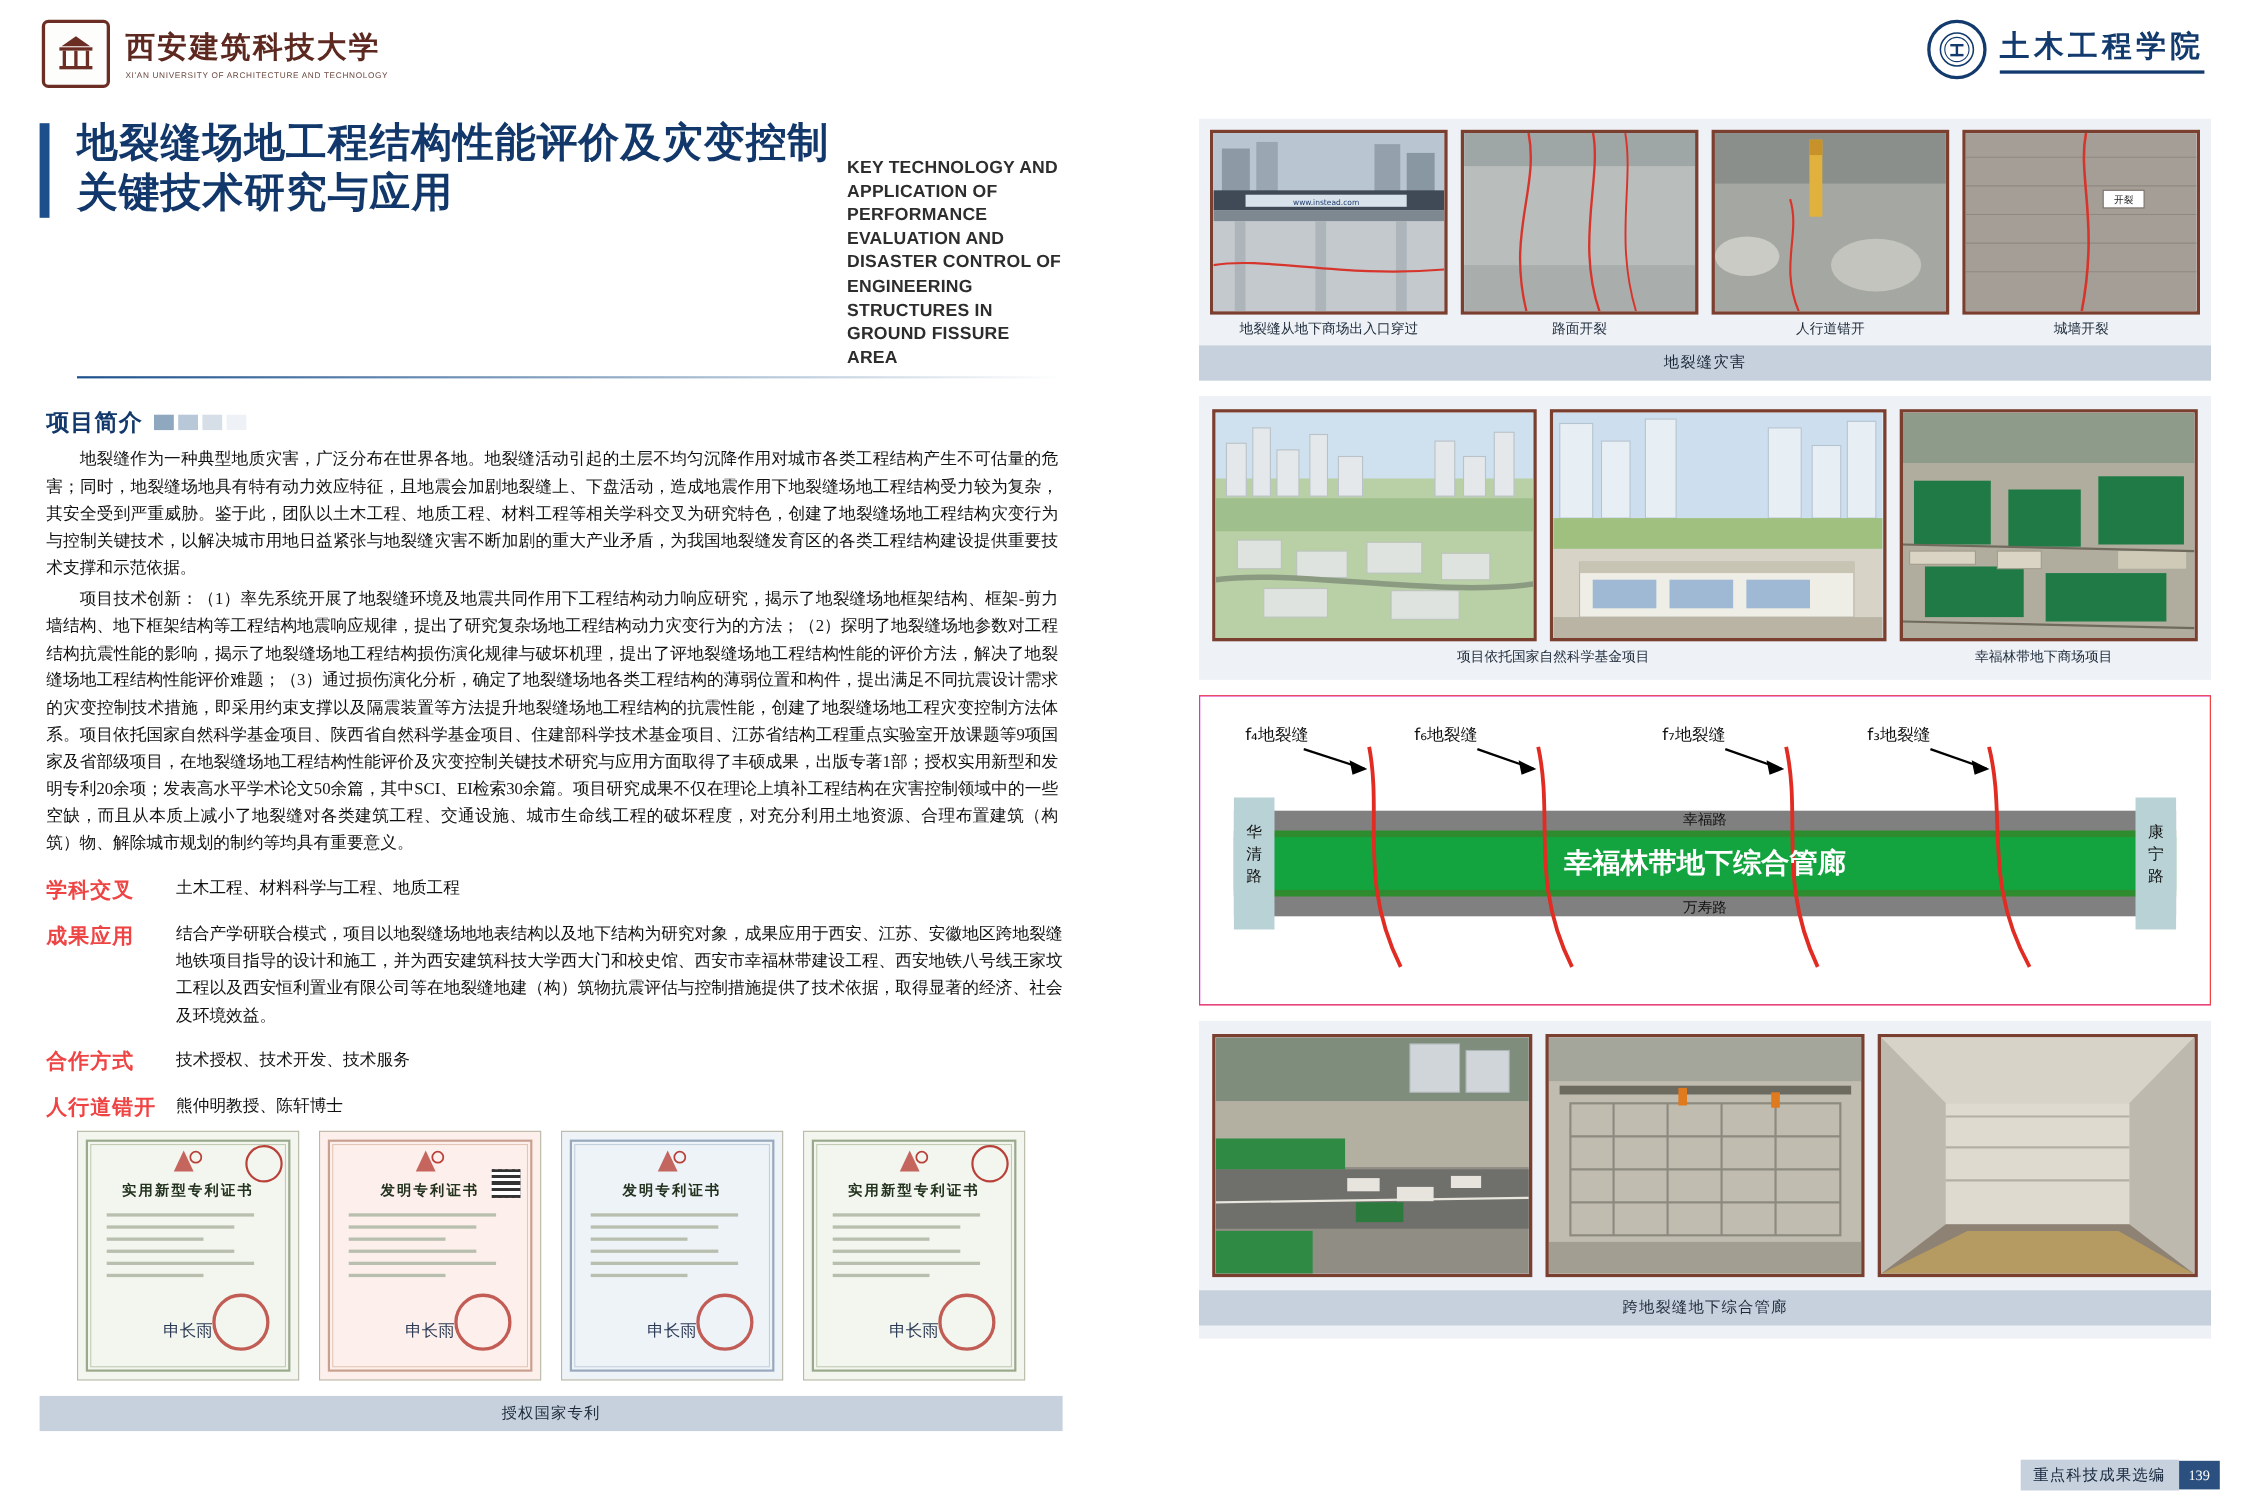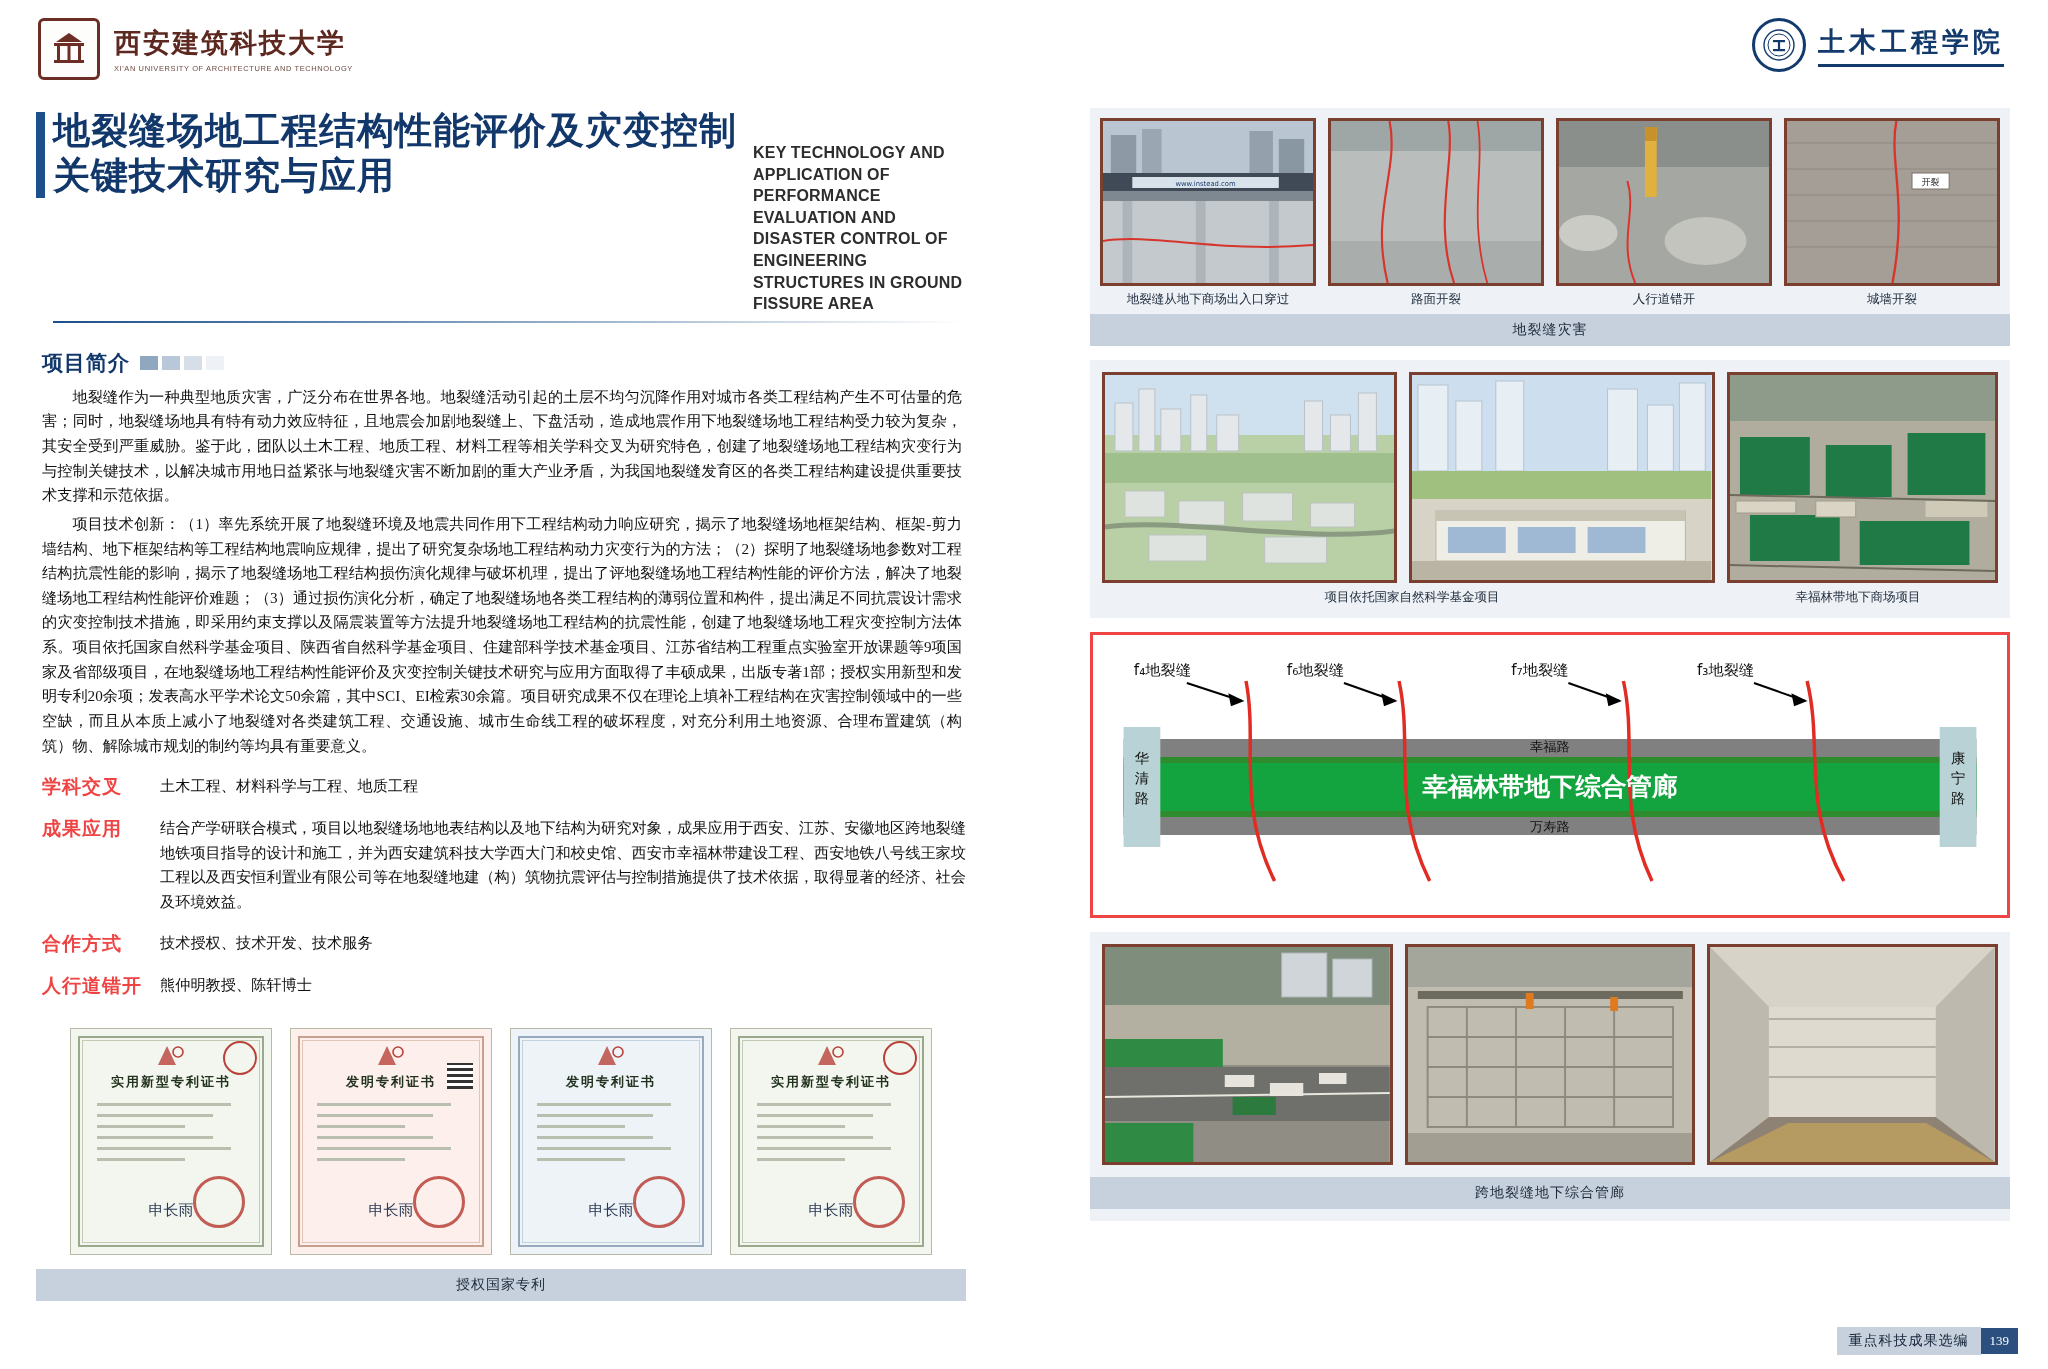--- a/index.html
+++ b/index.html
@@ -22,21 +22,21 @@
   .univ-en{font-size:7.5px;color:#6b4a42;letter-spacing:.6px;margin-top:3px;}
 
   .dept-logo{position:absolute;right:44px;top:18px;display:flex;align-items:center;gap:12px;}
   .dept-seal{width:48px;height:48px;border-radius:50%;border:3px solid #123a6d;display:flex;align-items:center;justify-content:center;background:#fff;}
   .dept-text{display:flex;flex-direction:column;}
   .dept-cn{font-family:"Liberation Serif","DejaVu Serif",serif;font-size:27px;font-weight:bold;color:#123a6d;letter-spacing:4px;}
   .dept-rule{height:3px;background:#123a6d;margin-top:4px;width:100%;}
 
   
   .left-col{position:absolute;left:36px;top:108px;width:930px;}
-  .title-wrap{display:flex;gap:8px;align-items:flex-start;}
+  .title-wrap{display:flex;gap:25px;align-items:flex-start;}
   .title-bar{width:9px;background:#1c4f8b;height:86px;margin-top:4px;}
   .title-main{font-family:"Liberation Serif","DejaVu Serif",serif;font-size:37px;font-weight:bold;color:#12386b;line-height:1.22;letter-spacing:1px;}
   .title-en{font-size:16px;font-weight:bold;color:#2d2d2d;line-height:1.35;letter-spacing:.2px;margin-top:6px;}
   .title-under{height:2px;background:linear-gradient(90deg,#1c4f8b 0%,#9fb6cd 60%,#ffffff 100%);margin-top:6px;width:100%;}
   .title-right{flex:1;padding-top:28px;}
 
   .sec-head{display:flex;align-items:center;gap:10px;margin:26px 0 8px 6px;}
   .sec-head .t{font-size:21px;font-weight:bold;color:#12386b;font-family:"Liberation Serif","DejaVu Serif",serif;letter-spacing:1px;}
   .blocks{display:flex;gap:4px;align-items:center;}
   .blk{width:18px;height:14px;}
@@ -80,21 +80,21 @@
   .sub-cap{width:221px;text-align:center;font-family:"Liberation Serif","DejaVu Serif",serif;font-size:12.5px;color:#1c2a3a;}
 
   .panel2{background:#eef1f5;padding:12px;margin-top:14px;}
   .ph.mid-l{width:290px;height:205px;}
   .ph.mid-c{width:300px;height:205px;}
   .ph.mid-r{width:266px;height:205px;}
   .mid-caps{display:flex;margin-top:6px;font-family:"Liberation Serif","DejaVu Serif",serif;font-size:12.5px;color:#1c2a3a;}
   .mid-caps .a{width:620px;text-align:center;}
   .mid-caps .b{width:272px;text-align:center;}
 
-  .diagram{background:#d946ef;border:3px solid #ef4444;margin-top:14px;height:280px;position:relative;overflow:hidden;}
+  .diagram{background:#d946ef;border:1px solid #ef4444;margin-top:14px;height:280px;position:relative;overflow:hidden;}
 
   .panel3{background:#eef1f5;padding:12px;margin-top:14px;}
   .ph.bot{width:290px;height:215px;}
 
   .corner{position:absolute;right:30px;bottom:14px;display:flex;align-items:center;}
   .corner .lbl{background:#c7d1dd;color:#14243a;font-family:"Liberation Serif","DejaVu Serif",serif;font-size:14px;padding:5px 12px;letter-spacing:1px;}
   .corner .num{background:#2b4f7e;color:#fff;font-size:13px;padding:5px 9px;font-family:"Liberation Serif","DejaVu Serif",serif;}
 </style>
 </head>
 <body>

